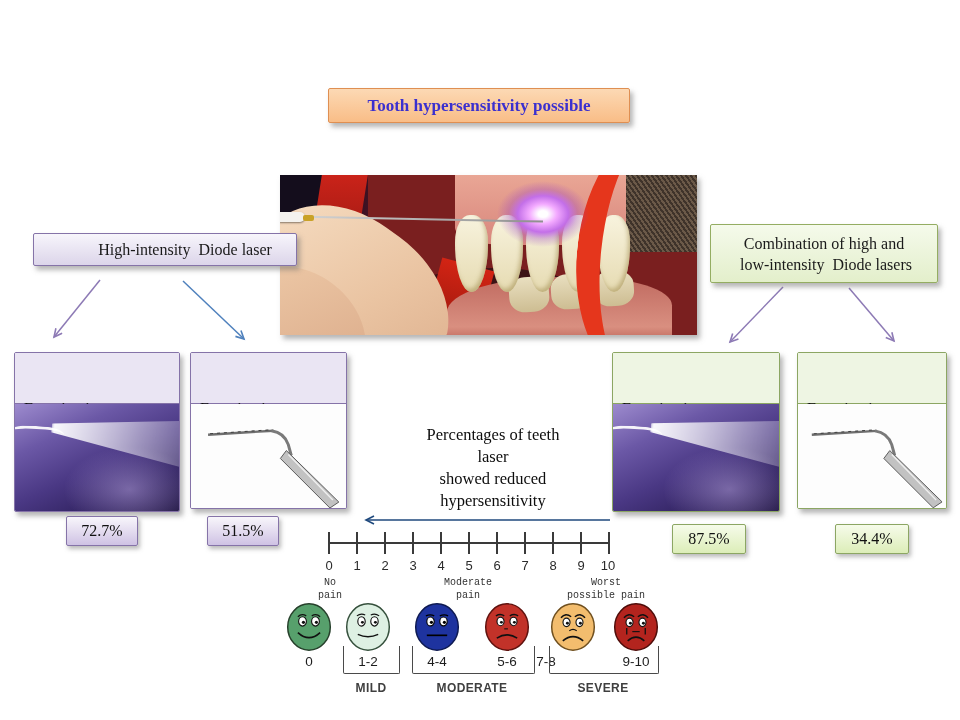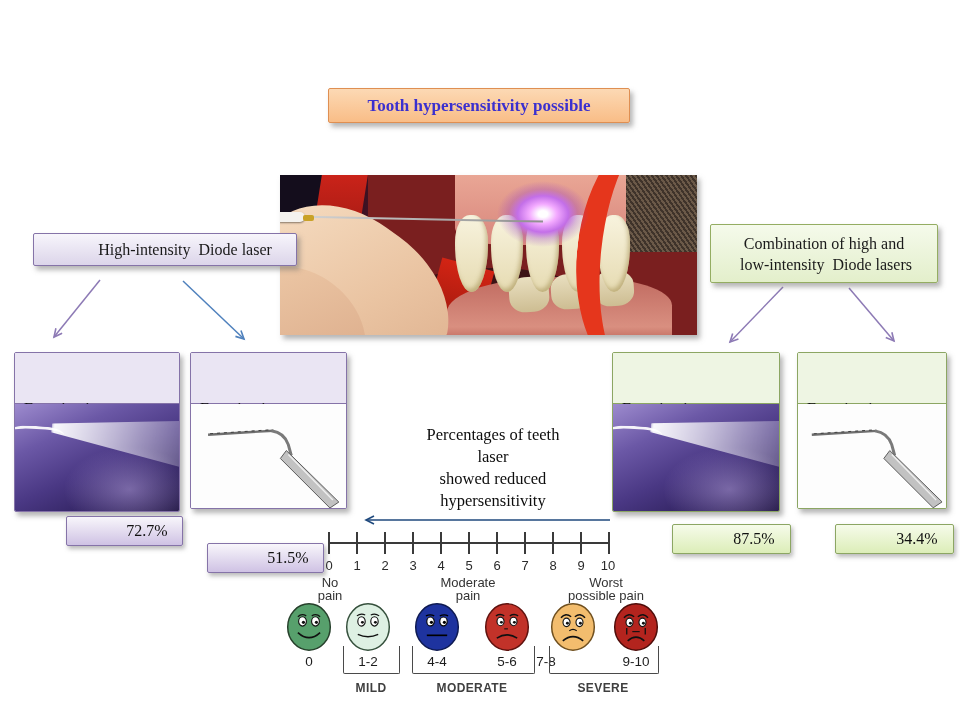--- a/index.html
+++ b/index.html
@@ -1,20 +1,20 @@
 <!DOCTYPE html>
 <html><head>
 <meta charset="utf-8">
 <style>
   html,body{margin:0;padding:0;background:#fff;}
   .canvas{position:relative;width:960px;height:720px;background:#fff;overflow:hidden;
           font-family:"Liberation Serif", serif;}
   .abs{position:absolute;}
   .shadow{box-shadow:3px 4px 5px rgba(110,110,110,.5);}
-  .chipshadow{box-shadow:2px 3px 4px rgba(120,120,120,.5);padding-left:45px;}
+  .chipshadow{box-shadow:2px 3px 4px rgba(120,120,120,.5);}
 
   
   .title-box{left:328px;top:88px;width:300px;height:33px;border:1px solid #df8f52;border-radius:2px;
     background:linear-gradient(#fcd9b4,#f9bd87);display:flex;align-items:center;justify-content:center;}
   .title-box span{font-weight:bold;font-size:17px;color:#3b30cf;}
 
   
   .label-box{border-radius:2px;display:flex;flex-direction:column;align-items:center;justify-content:center;
     font-size:16px;color:#1a1a1a;white-space:pre-wrap;text-align:center;line-height:21px;}
   .label-purple{left:33px;top:233px;width:222px;height:31px;border:1.5px solid #8573a8;
@@ -79,21 +79,21 @@
   .ph-glow{left:52%;top:4%;width:92px;height:66px;border-radius:50%;
     background:radial-gradient(closest-side,#ffffff 0 10%,#f3aaff 30%,#c36fe8 55%,rgba(150,60,200,.3) 75%,transparent);}
   .ph-fiber{left:3%;top:27%;width:60%;height:2px;background:linear-gradient(90deg,#d6d6d6,#8f8f8f);transform:rotate(1.2deg);}
   .ph-handpiece{left:-1%;top:23%;width:7%;height:10px;background:#f4f2ee;border-radius:5px;box-shadow:0 1px 2px rgba(0,0,0,.45);}
   .ph-ferrule{left:5.6%;top:25%;width:2.6%;height:6px;background:#c9a227;border-radius:2px;}
 
   
   .ruler-line{left:328px;top:542px;width:281px;height:1.6px;background:#3a3a3a;}
   .tick{top:532px;width:1.6px;height:22px;background:#3a3a3a;}
   .ticknum{top:558px;width:28px;text-align:center;font-family:"Liberation Sans",sans-serif;font-size:13px;color:#2b2b2b;}
-  .anchor{top:576px;text-align:center;font-family:Liberation Sans, sans-serif;font-size:13px;
+  .anchor{top:576px;text-align:center;font-family:Liberation Mono, monospace;font-size:10px;
     line-height:13px;color:#333;}
 
   
   .face{top:602px;width:48px;height:50px;}
   .face svg{width:100%;height:100%;display:block;}
   .rangelbl{top:654px;width:48px;text-align:center;font-family:"Liberation Sans",sans-serif;font-size:13.5px;color:#1d1d1d;}
   .bracket{top:646px;height:27px;border:1.6px solid #4a4a4a;border-top:none;border-radius:0 0 2px 2px;}
   .grouplbl{top:681px;width:110px;text-align:center;font-family:"Liberation Sans",sans-serif;
     font-size:12px;font-weight:bold;letter-spacing:.4px;color:#3f3f3f;}
 
@@ -216,21 +216,21 @@
         <path d="M78,27 Q91,29 95,41 L98,52" stroke="#7a7a7a" stroke-width="3" fill="none"></path>
         <path d="M93,47 L146,99 L137,105 L87,55 Z" fill="#c2c2c2" stroke="#5a5a5a" stroke-width="1"></path>
         <path d="M95,51 L140,97" stroke="#efefef" stroke-width="1.4" fill="none"></path>
       </svg>
     </div>
   </div>
 
   <div class="abs chip purple chipshadow" style="left:66px;top:516px;width:70px;height:28px;">
     <span>72.7%</span>
   </div>
-  <div class="abs chip purple chipshadow" style="left:207px;top:516px;width:70px;height:28px;margin-top:27px;">
+  <div class="abs chip purple chipshadow" style="left:207px;top:516px;width:70px;height:28px;">
     <span>51.5%</span>
   </div>
   <div class="abs chip green chipshadow" style="left:672px;top:524px;width:72px;height:28px;">
     <span>87.5%</span>
   </div>
   <div class="abs chip green chipshadow" style="left:835px;top:524px;width:72px;height:28px;">
     <span>34.4%</span>
   </div>
 
   <div class="abs note">

